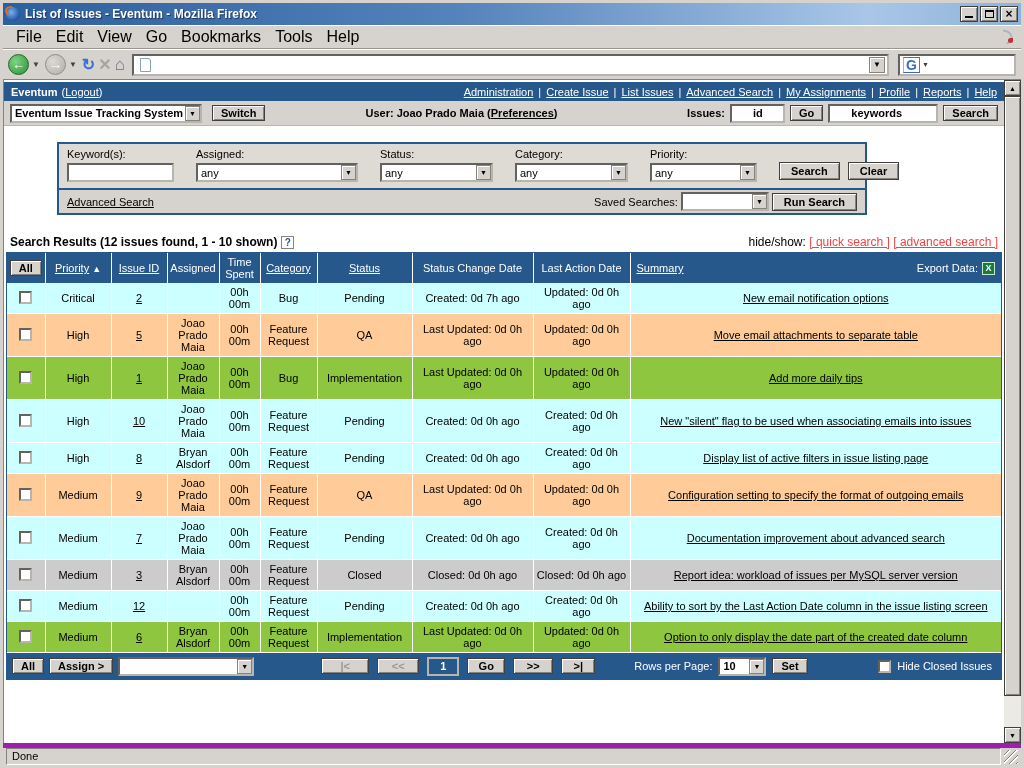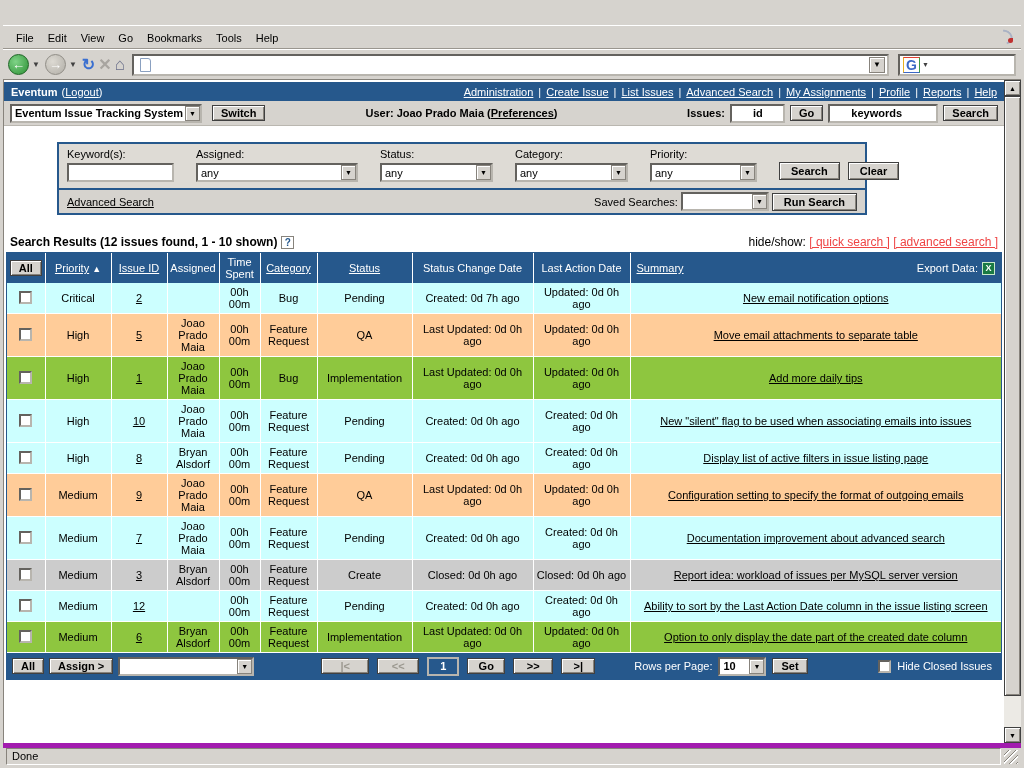--- a/index.html
+++ b/index.html
@@ -17,21 +17,21 @@
   .title-text { font-size:12px; font-weight:bold; text-shadow:1px 1px 1px #20314f; }
   .win-btns { margin-left:auto; display:flex; gap:2px; }
   .win-btn { width:18px; height:16px; background:#d6d3ce; border:1px solid #404040; box-shadow:inset 1px 1px 0 #fff, inset -1px -1px 0 #87837c; position:relative; display:flex;align-items:center;justify-content:center; font-size:11px; color:#000; }
   .glyph-min { position:absolute; bottom:3px; left:4px; width:8px; height:2px; background:#000; }
   .glyph-max { width:9px; height:8px; border:1px solid #000; border-top:2px solid #000; }
   .glyph-close { font-size:12px; font-weight:bold; line-height:10px; }
 
   
   .menubar { position:absolute; top:22px; left:0; width:1018px; height:24px; background:#d6d3ce;
     border-top:1px solid #fff; border-bottom:1px solid #9a968f; display:flex; align-items:center; padding:0 6px; gap:2px; }
-  .menu-item { font-size:11px; color:#000; padding:2px 7px; }
+  .menu-item { font-size:16px; color:#000; padding:2px 7px; }
   .throbber { margin-left:auto; width:20px; height:18px; position:relative; }
   .throbber::before { content:""; position:absolute; inset:2px; border:2px solid transparent; border-top-color:#aab2c4; border-right-color:#aab2c4; border-radius:50%; transform:rotate(35deg); }
   .throbber::after { content:""; position:absolute; right:2px; bottom:3px; width:5px; height:5px; background:#c03030; border-radius:50% 0 50% 50%; }
 
   
   .toolbar { position:absolute; top:46px; left:0; width:1018px; height:31px; background:#d6d3ce;
     border-top:1px solid #fff; border-bottom:1px solid #87837c; display:flex; align-items:center; padding:0 5px; gap:3px; }
   .nav-circle { width:21px; height:21px; border-radius:50%; display:flex; align-items:center; justify-content:center; color:#fff; font-size:13px; font-weight:bold; }
   .back-circle { background:radial-gradient(circle at 35% 35%, #7fd387, #2c9034); border:1px solid #1c6424; }
   .fwd-circle  { background:radial-gradient(circle at 35% 35%, #dddad3, #b0ada6); border:1px solid #908d86; }
@@ -129,20 +129,35 @@
   .statusbar { position:absolute; bottom:0; left:0; width:1018px; height:22px; background:#d6d3ce; border-top:5px solid #a21caf; display:flex; align-items:center; padding:2px 3px; }
   .status-field { flex:1; height:17px; border:1px solid; border-color:#87837c #fff #fff #87837c; font-size:11px; padding:1px 5px; color:#000; }
   .grip { width:14px; height:14px; margin-left:3px; background:repeating-linear-gradient(135deg, transparent 0 3px, #87837c 3px 4px, #fff 4px 5px); }
 </style>
 </head>
 <body>
 
 <div class="window">
 <div class="inner">
 
+  <div class="titlebar">
+    <div class="ff-icon"></div>
+    <span class="title-text">List of Issues - Eventum - Mozilla Firefox</span>
+    <div class="win-btns">
+      <div class="win-btn">
+            <span class="glyph-min"></span>
+          </div>
+      <div class="win-btn">
+            <span class="glyph-max"></span>
+          </div>
+      <div class="win-btn">
+            <span class="glyph-close">×</span>
+          </div>
+    </div>
+  </div>
 
   <div class="menubar">
     <span id="menubar-host"><span class="menu-item">File</span><span class="menu-item">Edit</span><span class="menu-item">View</span><span class="menu-item">Go</span><span class="menu-item">Bookmarks</span><span class="menu-item">Tools</span><span class="menu-item">Help</span></span>
     <div class="throbber"></div>
   </div>
 
   <div class="toolbar">
     <div class="nav-circle back-circle">←</div>
     <span class="dd-caret">▼</span>
     <div class="nav-circle fwd-circle">→</div>
@@ -388,21 +403,21 @@
                 <td>Created: 0d 0h ago</td>
                 <td class="sumcell"><a>Documentation improvement about advanced search</a></td>
               </tr>
               <tr class="row" style="background: rgb(204, 204, 204);">
                 <td><span class="cb"></span></td>
                 <td>Medium</td>
                 <td><a class="idlink">3</a></td>
                 <td>Bryan Alsdorf</td>
                 <td>00h 00m</td>
                 <td>Feature Request</td>
-                <td>Create</td>
+                <td>Closed</td>
                 <td>Closed: 0d 0h ago</td>
                 <td>Closed: 0d 0h ago</td>
                 <td class="sumcell"><a>Report idea: workload of issues per MySQL server version</a></td>
               </tr>
               <tr class="row" style="background: rgb(204, 255, 255);">
                 <td><span class="cb"></span></td>
                 <td>Medium</td>
                 <td><a class="idlink">12</a></td>
                 <td></td>
                 <td>00h 00m</td>

